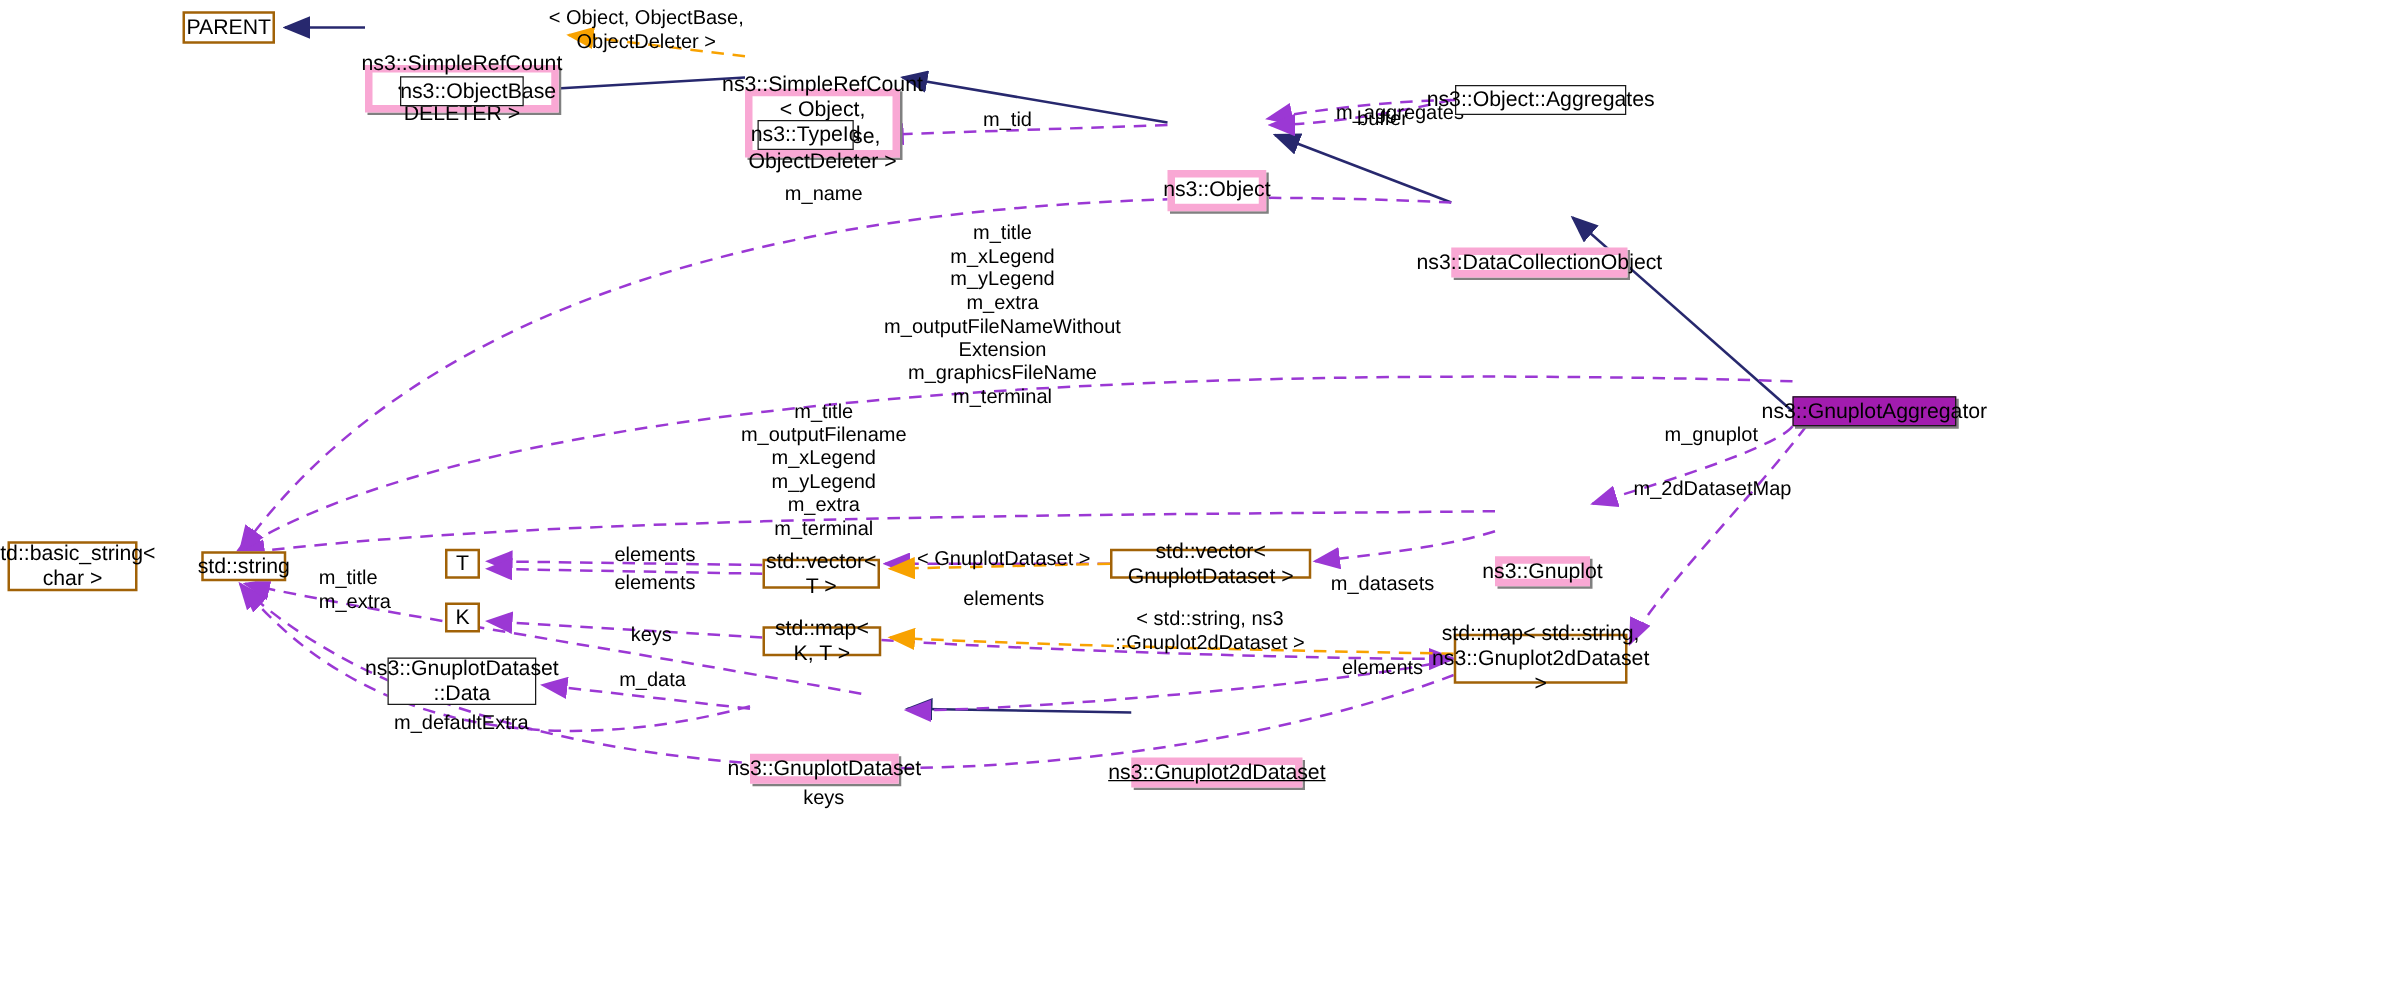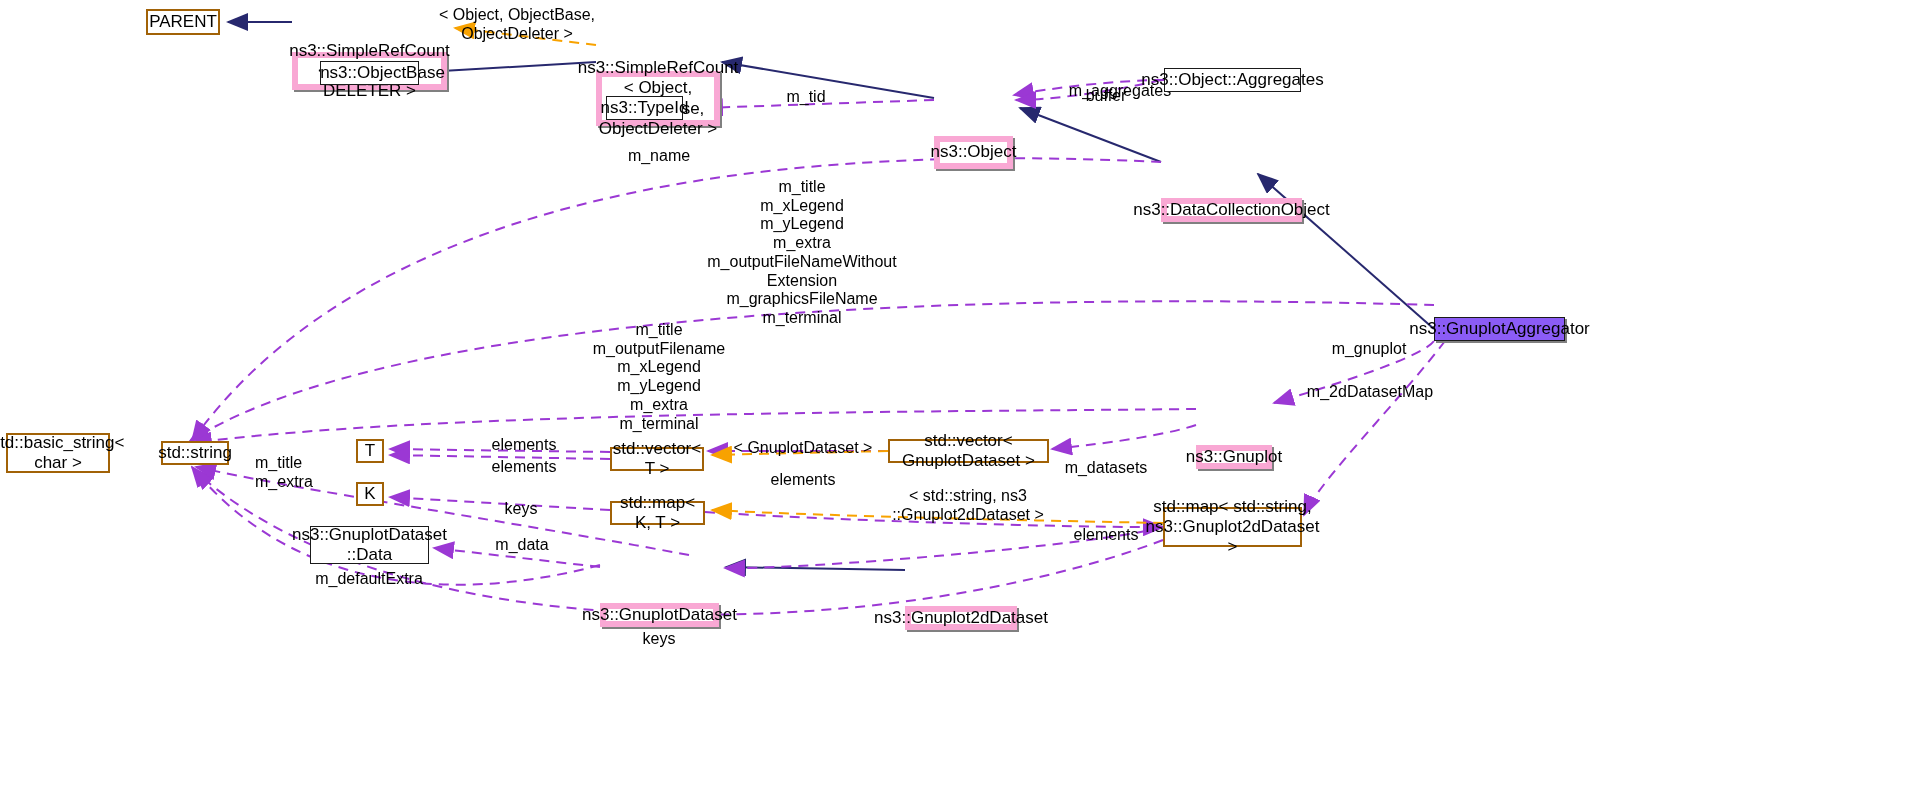--- a/index.html
+++ b/index.html
@@ -44,21 +44,21 @@
   .node.solid {
     border: 1px solid #1a1a1a;
   }
   .node.shadow {
     border: 6px solid #f9a8d4;
     box-shadow: 2px 2px 0 0 #808080;
     margin-top: 48px;
   }
   .node.hl {
     border: 1px solid #1a1a1a;
-    background: #8b5cf6;
+    background: #a21caf;
     box-shadow: 2px 2px 0 0 #808080;
   }
   .edge-label {
     position: absolute;
     font-size: 16px;
     line-height: 1.17;
     color: #000000;
     text-align: center;
     white-space: pre-line;
     z-index: 4;
@@ -140,21 +140,21 @@
   <div class="node plain" style="left:356px;top:439px;width:28px;height:24px;">T</div>
   <div class="node plain" style="left:356px;top:482px;width:28px;height:24px;">K</div>
   <div class="node plain" style="left:610px;top:447px;width:94px;height:24px;">std::vector&lt; T &gt;</div>
   <div class="node plain" style="left:888px;top:439px;width:161px;height:24px;">std::vector&lt; GnuplotDataset &gt;</div>
   <div class="node plain" style="left:610px;top:501px;width:95px;height:24px;">std::map&lt; K, T &gt;</div>
   <div class="node plain" style="left:1163px;top:507px;width:139px;height:40px;">std::map&lt; std::string,
 ns3::Gnuplot2dDataset &gt;</div>
   <div class="node solid" style="left:310px;top:526px;width:119px;height:38px;">ns3::GnuplotDataset
 ::Data</div>
   <div class="node shadow" style="left:600px;top:555px;width:119px;height:24px;">ns3::GnuplotDataset</div>
-  <div class="node shadow" style="left:905px;top:558px;width:112px;height:24px;">ns3::Gnuplot2dDataset</div>
+  <div class="node shadow" style="left:905px;top:558px;width:137px;height:24px;text-decoration:underline;">ns3::Gnuplot2dDataset</div>
 
   <div class="edge-label" style="left:517px;top:6px;">&lt; Object, ObjectBase,
 ObjectDeleter &gt;</div>
   <div class="edge-label" style="left:806px;top:88px;">m_tid</div>
   <div class="edge-label" style="left:1106px;top:82px;padding-left:28px;">m_aggregates</div>
   <div class="edge-label" style="left:1106px;top:87px;">buffer</div>
   <div class="edge-label" style="left:659px;top:147px;">m_name</div>
   <div class="edge-label" style="left:802px;top:178px;">m_title
 m_xLegend
 m_yLegend

